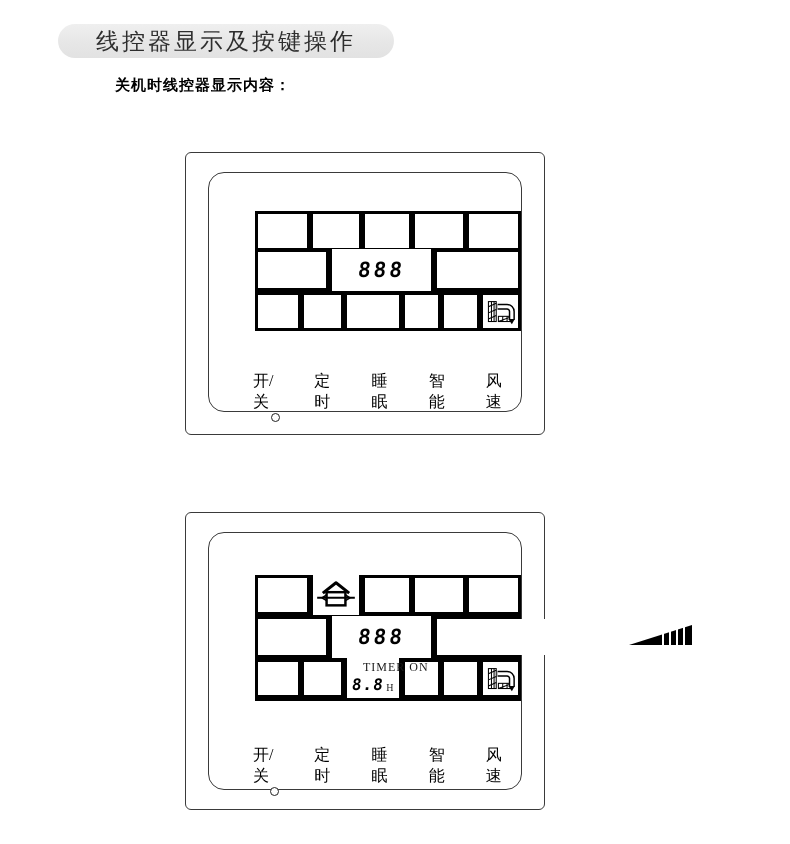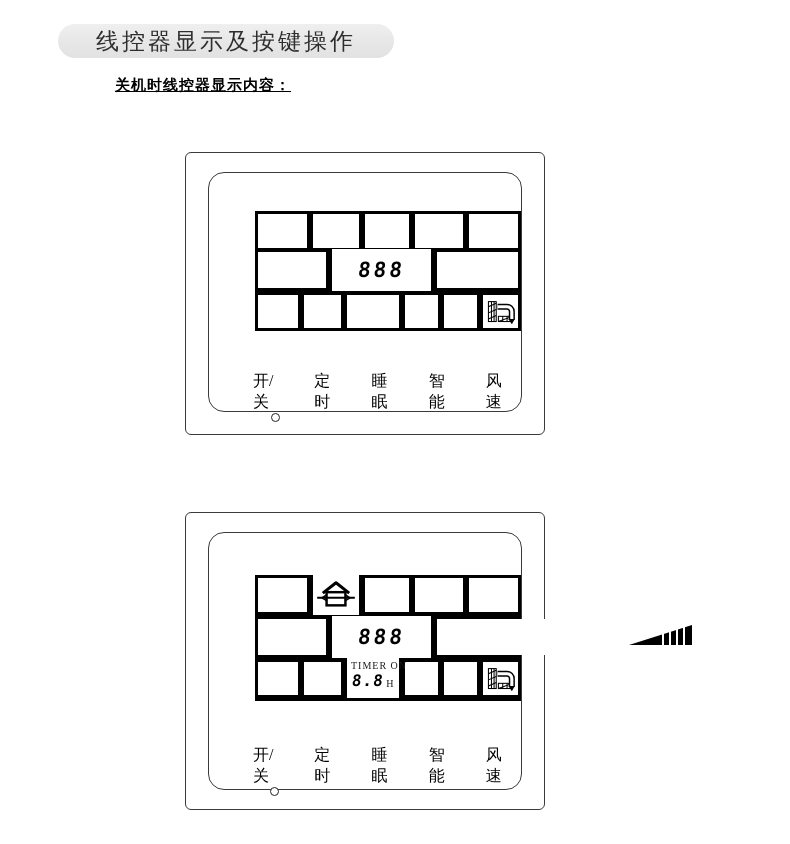--- a/index.html
+++ b/index.html
@@ -5,21 +5,21 @@
   html,body{margin:0;padding:0;background:#ffffff;}
   .page{position:relative;width:790px;height:844px;background:#fff;overflow:hidden;
         font-family:"Liberation Sans","DejaVu Sans",sans-serif;color:#1a1a1a;}
 
   
   .banner{position:absolute;left:58px;top:24px;width:336px;height:34px;border-radius:17px;
           background:linear-gradient(180deg,#efefef 0%,#e6e6e6 60%,#e2e2e2 100%);
           display:flex;align-items:center;justify-content:center;}
   .banner span{font-size:23px;letter-spacing:3px;color:#2e2e2e;}
   .subheading{position:absolute;left:115px;top:76px;font-size:15px;font-weight:bold;
-              letter-spacing:1px;color:#000;text-decoration:underline;}
+              letter-spacing:1px;color:#000;}
   .para{position:absolute;font-size:15px;letter-spacing:1.4px;color:#111;white-space:nowrap;}
   .para1{left:64px;top:100px;}
   .para2{left:56px;top:464px;}
 
   
   .panel{position:absolute;left:185px;width:360px;border:1.5px solid #3a3a3a;border-radius:6px;
          background:#fff;box-sizing:border-box;}
   .panel1{top:152px;height:283px;}
   .panel2{top:512px;height:298px;}
   .panel-inner{position:absolute;left:22px;top:19px;width:314px;border:1.5px solid #3a3a3a;
@@ -47,22 +47,22 @@
   
   .cell.tall{height:42px;margin-top:-3px;z-index:2;}
   .cell.tall-house{height:40px;margin-top:-3px;z-index:2;}
   .cell.tall-timer{height:40px;margin-top:-4px;z-index:2;flex-direction:column;justify-content:flex-start;}
 
   
   .seg{font-family:"DejaVu Sans Mono","Liberation Mono",monospace;font-weight:bold;color:#000;
        transform:skewX(-7deg);letter-spacing:3px;}
   .seg-big{font-size:21px;}
   .seg-small{font-size:16px;letter-spacing:1px;}
-  .timer-label{font-family:"Liberation Serif","DejaVu Serif",serif;font-size:10px;letter-spacing:1px;
-               margin-top:2px;align-self:flex-start;padding-left:4px;white-space:nowrap;}
+  .timer-label{font-family:"Liberation Serif","DejaVu Serif",serif;font-size:12px;letter-spacing:1px;
+               margin-top:2px;align-self:flex-start;padding-left:16px;white-space:nowrap;}
   .timer-line{display:flex;align-items:center;gap:2px;margin-top:0px;}
   .timer-h{font-family:"Liberation Serif","DejaVu Serif",serif;font-size:10px;margin-top:6px;}
 
   .icon-box{display:flex;align-items:center;justify-content:center;width:100%;height:100%;}
   .fan-box{justify-content:flex-end;padding-right:4px;box-sizing:border-box;}
 
   
   .btn-row{position:absolute;left:44px;width:262px;display:flex;justify-content:space-between;
            font-family:"Liberation Serif","DejaVu Serif",serif;font-size:16px;color:#000;gap:28px;}
   .panel1 .btn-row{top:198px;}

